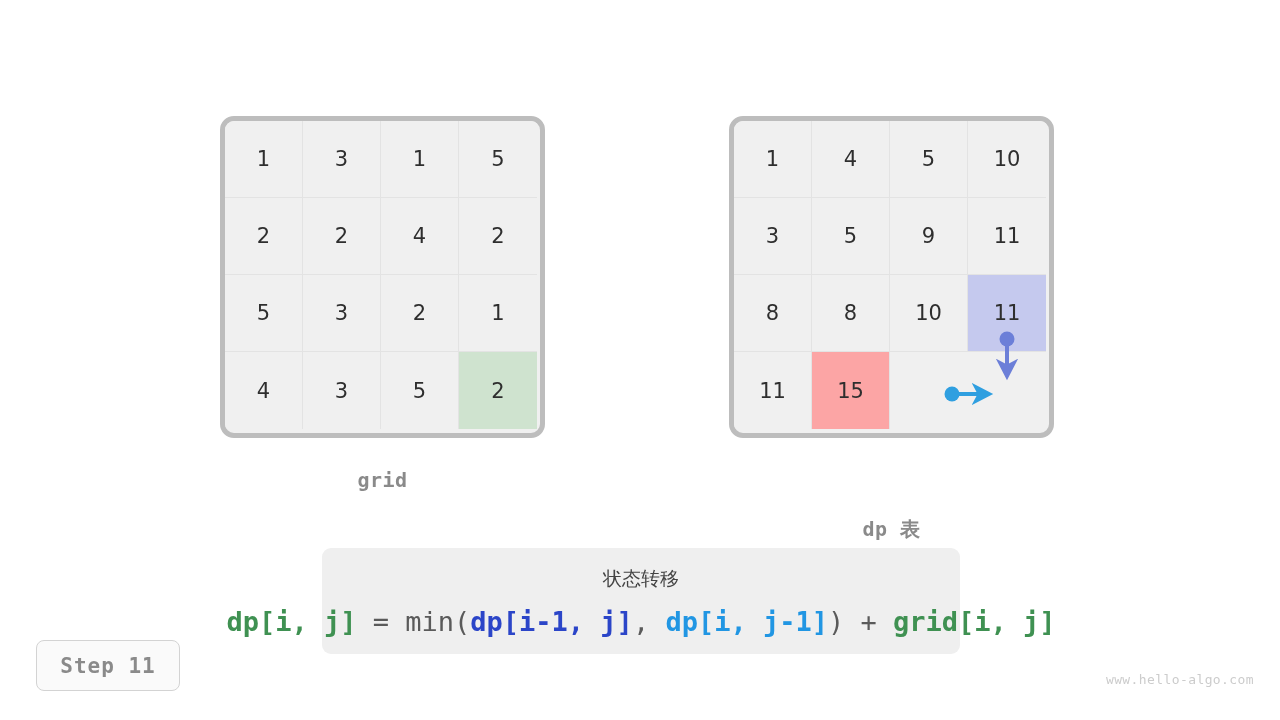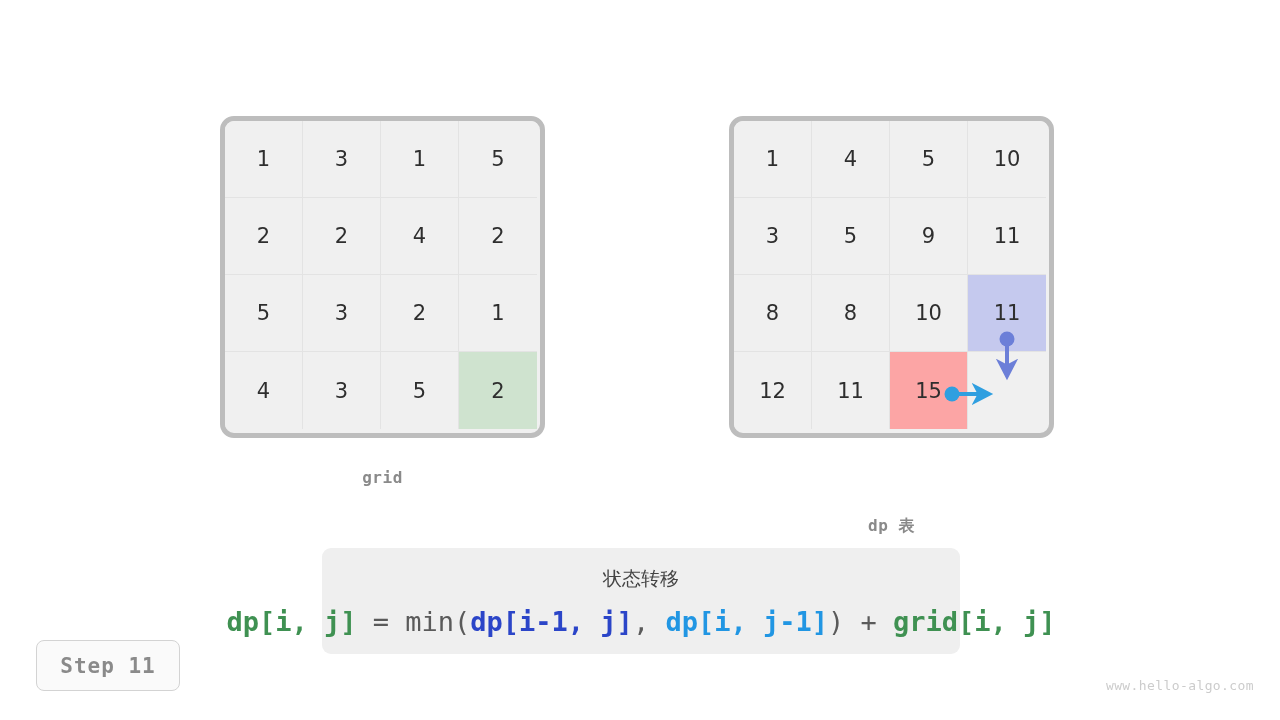--- a/index.html
+++ b/index.html
@@ -62,21 +62,21 @@
   }
 
   
   .caption {
     position: absolute;
     width: 325px;
     text-align: center;
     top: 468px;
     font-family: "DejaVu Sans Mono", "Liberation Mono", monospace;
     font-weight: bold;
-    font-size: 16px;
+    font-size: 20px;
     color: #8a8a8a;
     letter-spacing: 0.5px;
   }
   #grid-caption { left: 220px; }
   #dp-caption   { left: 729px; margin-top: 48px; }
 
   
   #arrow-layer {
     position: absolute;
     left: 0; top: 0;
@@ -134,21 +134,21 @@
     font-weight: bold;
     font-size: 21px;
     color: #8a8a8a;
     letter-spacing: 1px;
   }
 
   
   #watermark {
     position: absolute;
     right: 26px;
-    bottom: 27px;
+    bottom: 33px;
     font-family: "DejaVu Sans Mono", "Liberation Mono", monospace;
     font-size: 13px;
     color: #cccccc;
     letter-spacing: 0.4px;
   }
 </style>
 </head>
 <body>
 
 <div class="panel" id="grid-panel">
@@ -180,21 +180,20 @@
       <div class="cell">5</div>
       <div class="cell">10</div>
       <div class="cell">3</div>
       <div class="cell">5</div>
       <div class="cell">9</div>
       <div class="cell">11</div>
       <div class="cell">8</div>
       <div class="cell">8</div>
       <div class="cell">10</div>
       <div class="cell hl-purple">11</div>
-      <div class="cell">12</div>
       <div class="cell">11</div>
       <div class="cell hl-blue">15</div>
     </div>
 </div>
 <div class="caption" id="dp-caption">dp 表</div>
 
 <svg id="arrow-layer">
   <defs>
     <marker id="head-purple" markerWidth="6" markerHeight="6" refX="2.6" refY="3" orient="auto" markerUnits="strokeWidth">
       <path d="M0,0.2 L5.4,3 L0,5.8 L1.5,3 Z" fill="#6c7fd8"></path>

